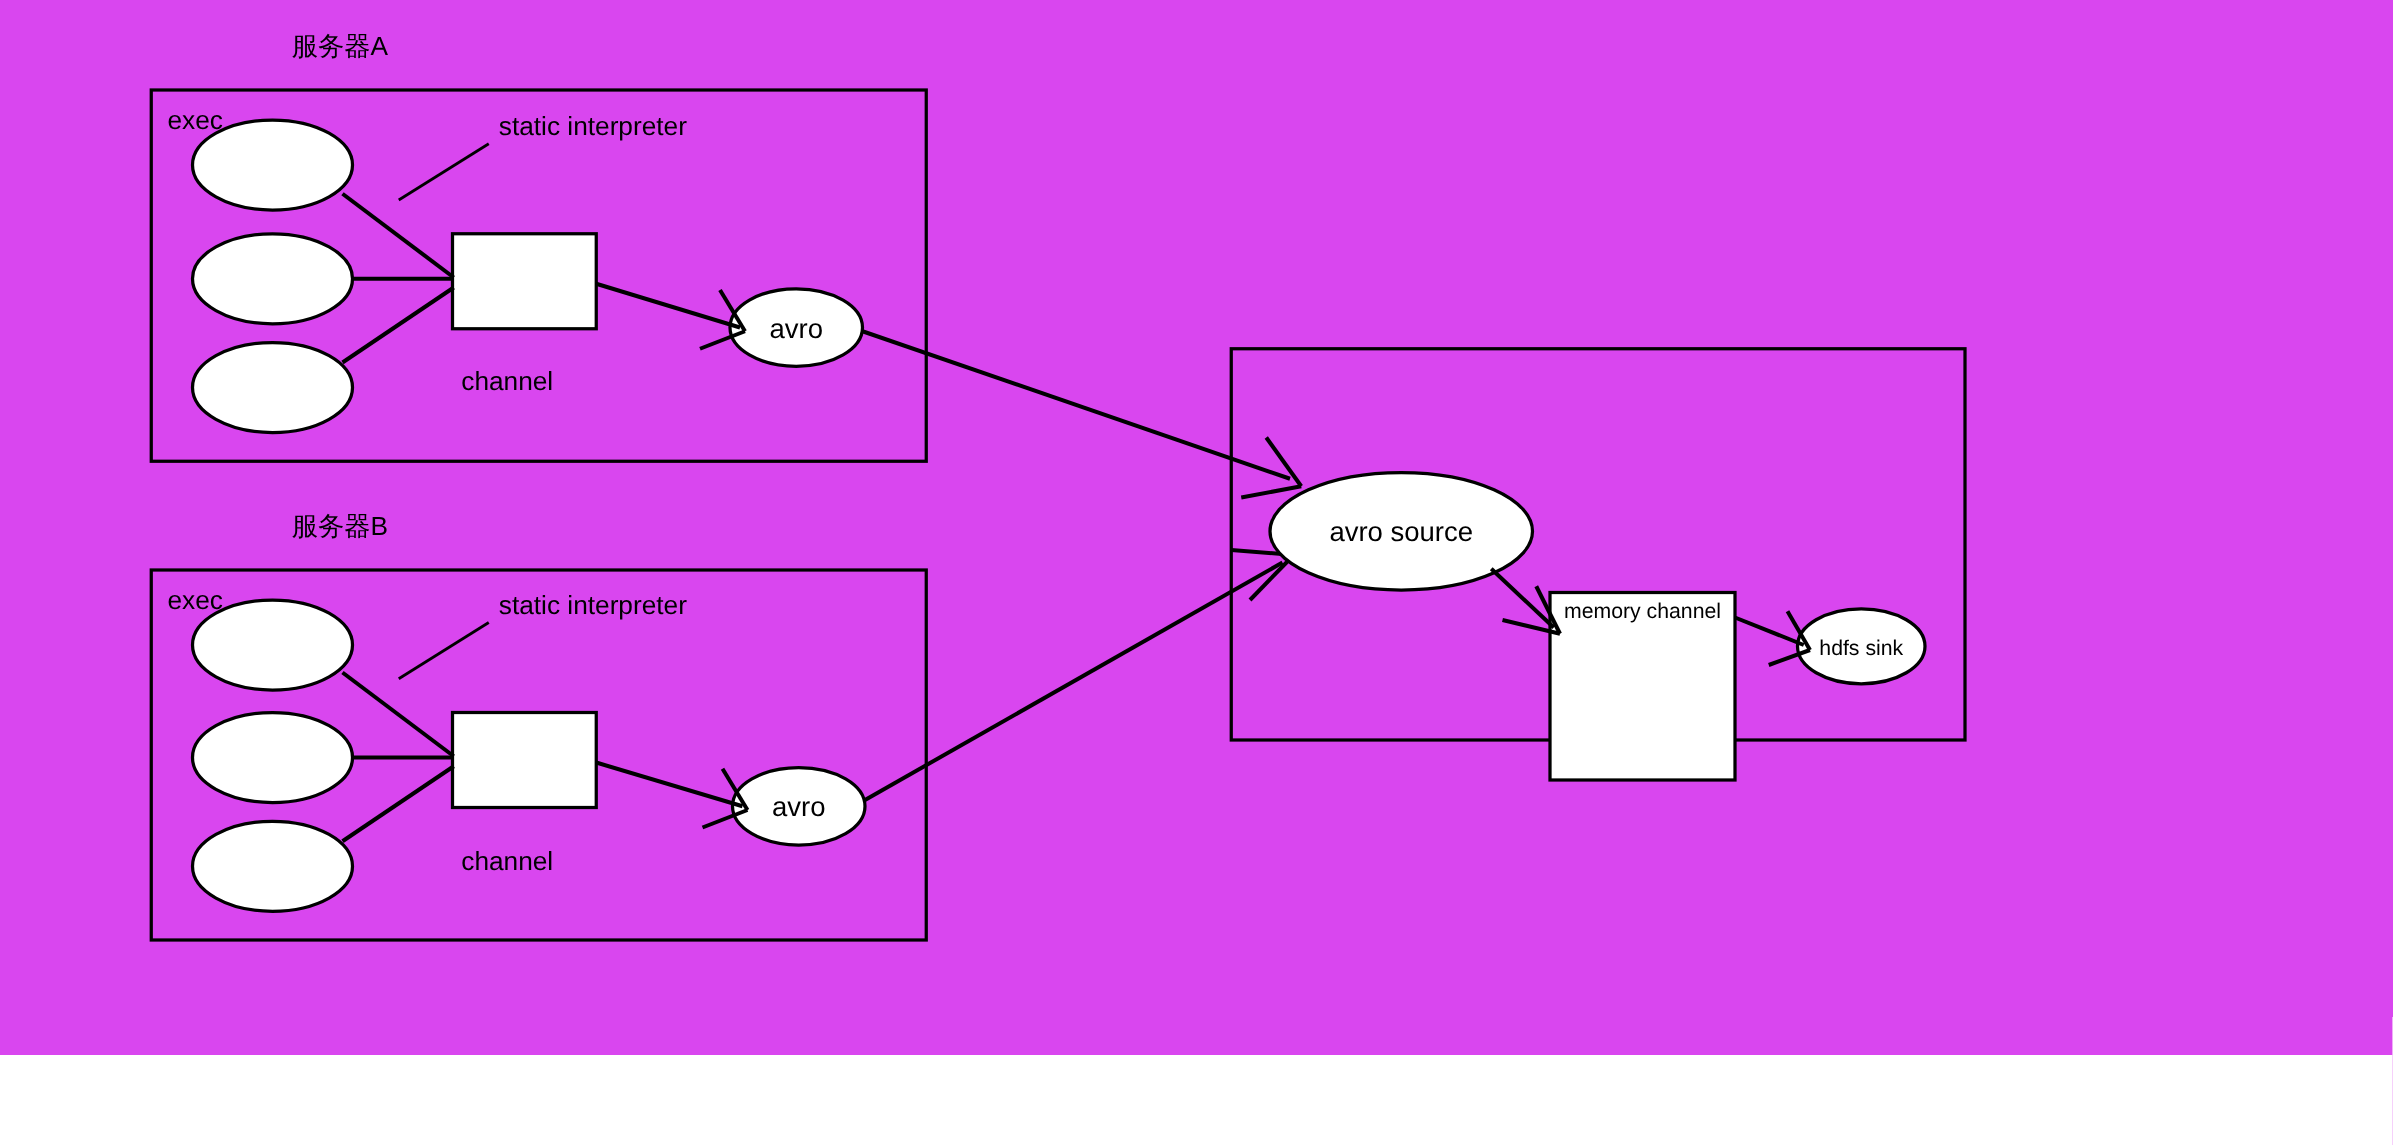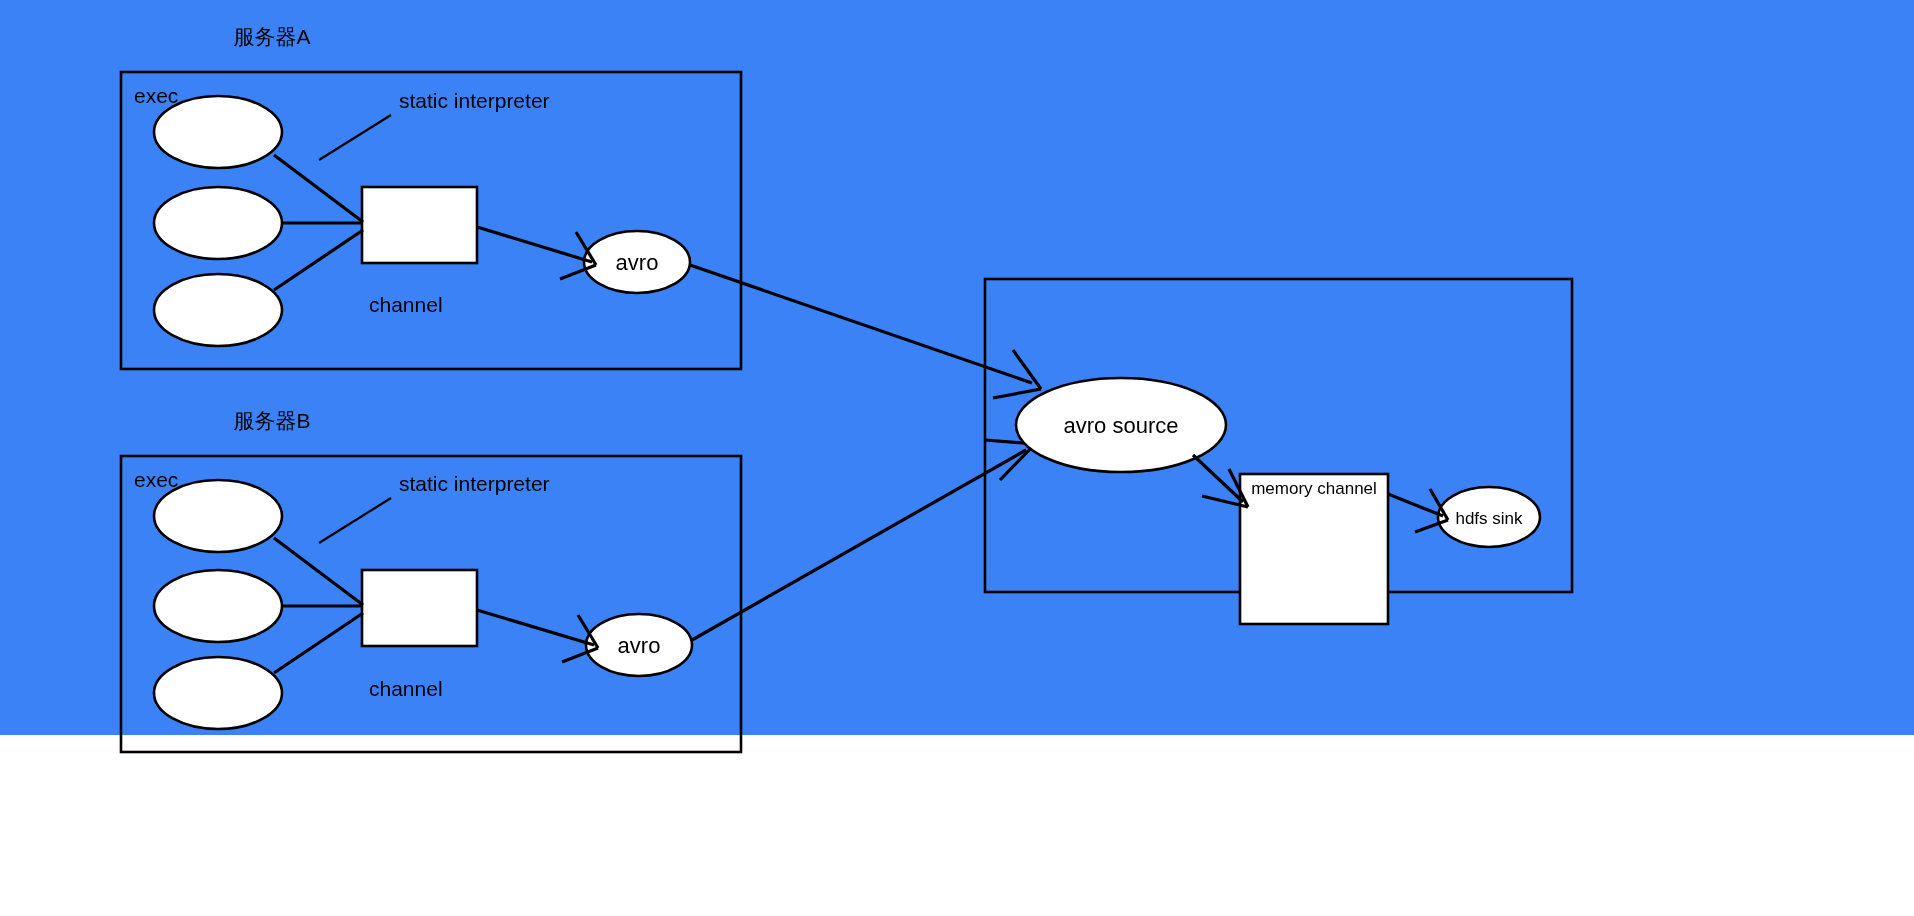--- a/index.html
+++ b/index.html
@@ -9,22 +9,22 @@
   }
   body {
     width: 1914px;
     height: 916px;
     font-family: "Liberation Sans", sans-serif;
     overflow: hidden;
   }
   #diagram-root {
     position: relative;
     width: 1914px;
-    height: 735px;
-    background: #3b82f6;
+    height: 844px;
+    background: #d946ef;
   }
   svg#flume-diagram {
     display: block;
     width: 1914px;
     height: 916px;
   }
   .shape-stroke {
     fill: #ffffff;
     stroke: #000000;
     stroke-width: 2.6;

